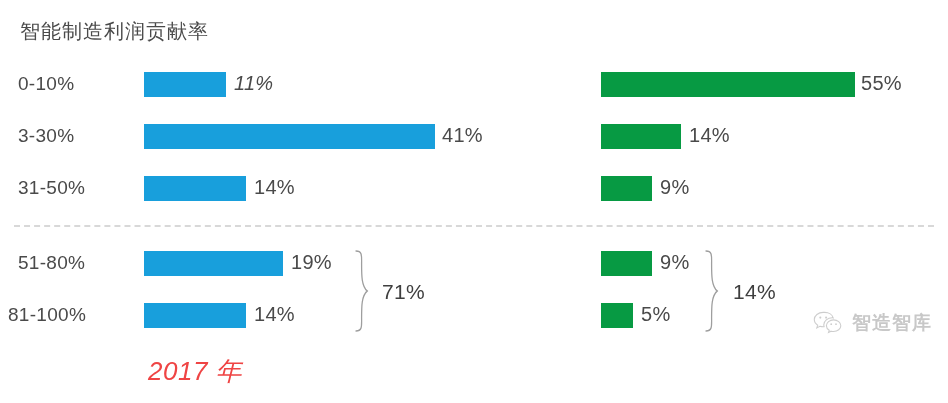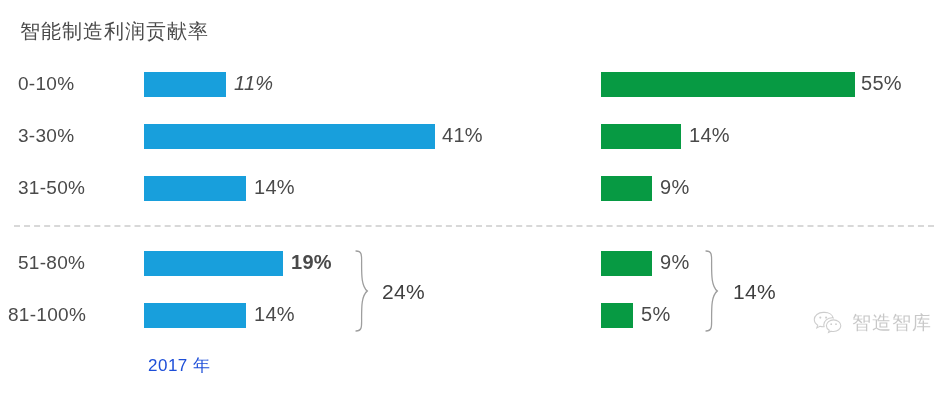--- a/index.html
+++ b/index.html
@@ -71,33 +71,35 @@
   .brace-value{
     position:absolute;
     font-size:21px;
     color:#3f3f3f;
     white-space:nowrap;
     letter-spacing:0.3px;
   }
 
   .axis-label{
     position:absolute;
-    font-size:17px;
-    color:#1d4ed8;
+    font-size:26px;
+    color:#ef4444;
     white-space:nowrap;
     letter-spacing:0.5px;
+    font-style:italic;
   }
 
   .watermark{
     position:absolute;
     right:16px;bottom:30px;
     display:flex;
     align-items:center;
     gap:9px;
     opacity:0.42;
+    font-weight:bold;
   }
   .watermark .wm-text{
     font-size:19px;
     color:#7d7d7d;
     letter-spacing:1px;
     white-space:nowrap;
   }
   .wechat-icon{display:block;}
 </style>
 </head>
@@ -118,31 +120,31 @@
   <div class="bar blue" style="left:144px;top:72px;width:82px;"></div>
   <div class="bar-value" style="left:234px;top:72px;font-style:italic;">11%</div>
 
   <div class="bar blue" style="left:144px;top:124px;width:291px;"></div>
   <div class="bar-value" style="left:442px;top:124px;">41%</div>
 
   <div class="bar blue" style="left:144px;top:176px;width:102px;"></div>
   <div class="bar-value" style="left:254px;top:176px;">14%</div>
 
   <div class="bar blue" style="left:144px;top:251px;width:139px;"></div>
-  <div class="bar-value" style="left:291px;top:251px;font-weight:bold;">19%</div>
+  <div class="bar-value" style="left:291px;top:251px;">19%</div>
 
   <div class="bar blue" style="left:144px;top:303px;width:102px;"></div>
   <div class="bar-value" style="left:254px;top:303px;">14%</div>
 
   <div class="brace" style="left:352px;top:250px;">
     <svg width="24" height="82" viewBox="0 0 24 82" fill="none" xmlns="http://www.w3.org/2000/svg">
       <path d="M5 1 C13 1 12 6 12 14 C12 26 12 36 19 41 C12 46 12 56 12 68 C12 76 13 81 5 81" stroke="#9e9e9e" stroke-width="1.6" fill="none" stroke-linecap="round"></path>
     </svg>
   </div>
-  <div class="brace-value" style="left:382px;top:280px;">24%</div>
+  <div class="brace-value" style="left:382px;top:280px;">71%</div>
 
   <div class="bar green" style="left:601px;top:72px;width:254px;"></div>
   <div class="bar-value" style="left:861px;top:72px;">55%</div>
 
   <div class="bar green" style="left:601px;top:124px;width:80px;"></div>
   <div class="bar-value" style="left:689px;top:124px;">14%</div>
 
   <div class="bar green" style="left:601px;top:176px;width:51px;"></div>
   <div class="bar-value" style="left:660px;top:176px;">9%</div>
 

